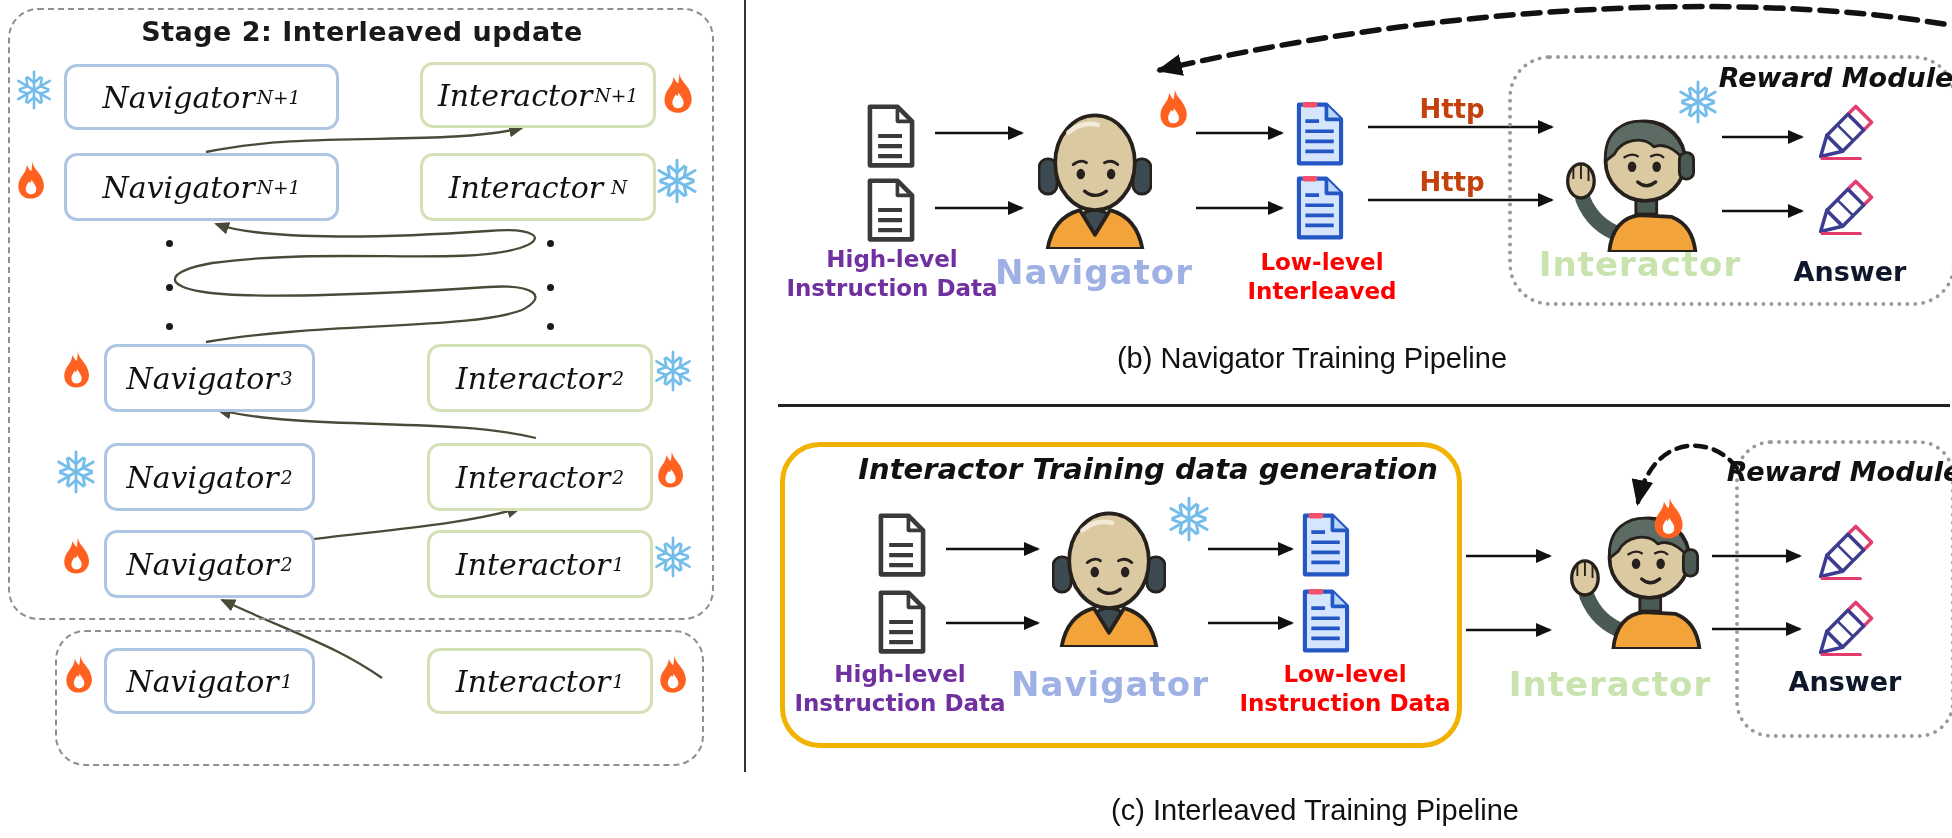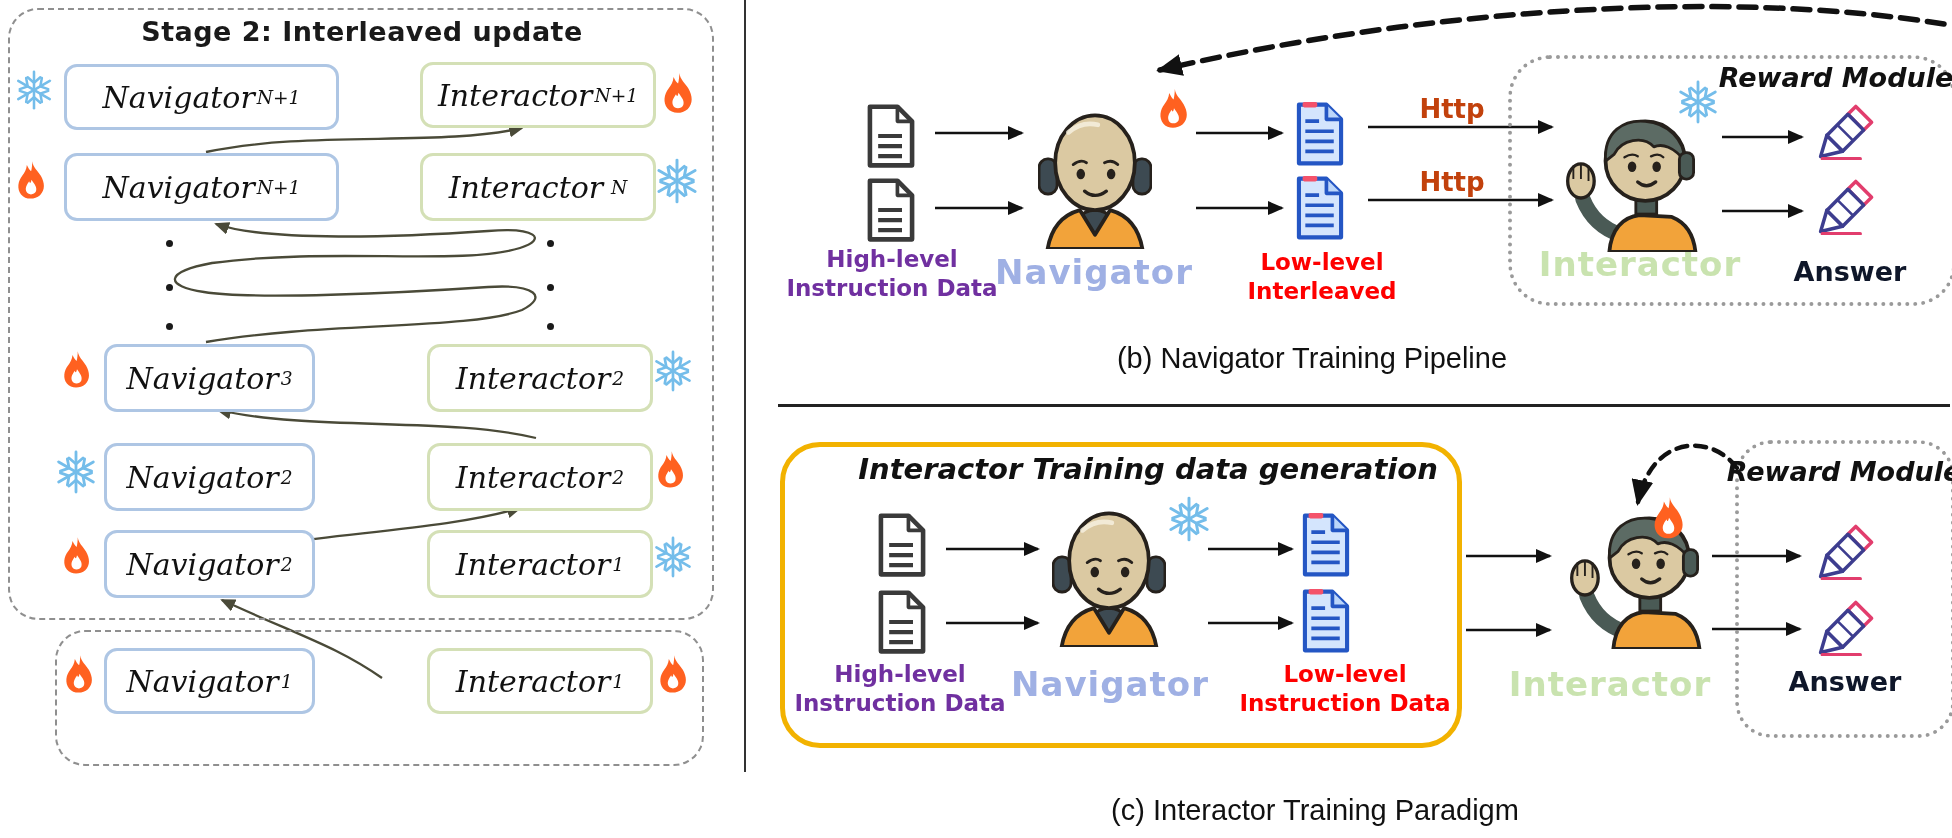--- a/index.html
+++ b/index.html
@@ -357,13 +357,13 @@
 <div class="rewardbox" style="left:1735px;top:440px;width:212px;height:290px;border-radius:36px;"></div>
 <div class="ctr mtitle" style="left:1844px;top:456px;">Reward Module</div>
 <svg class="ic" style="left:1818px;top:522px;" width="58" height="58">
     <use href="#sym-pencil"></use>
   </svg>
 <svg class="ic" style="left:1818px;top:598px;" width="58" height="58">
     <use href="#sym-pencil"></use>
   </svg>
 <div class="ctr answer" style="left:1845px;top:666px;">Answer</div>
 
-<div class="ctr caption" style="left:1315px;top:794px;">(c) Interactor Training Paradigm</div>
+<div class="ctr caption" style="left:1315px;top:794px;">(c) Interleaved Training Pipeline</div>
 
 </body></html>

